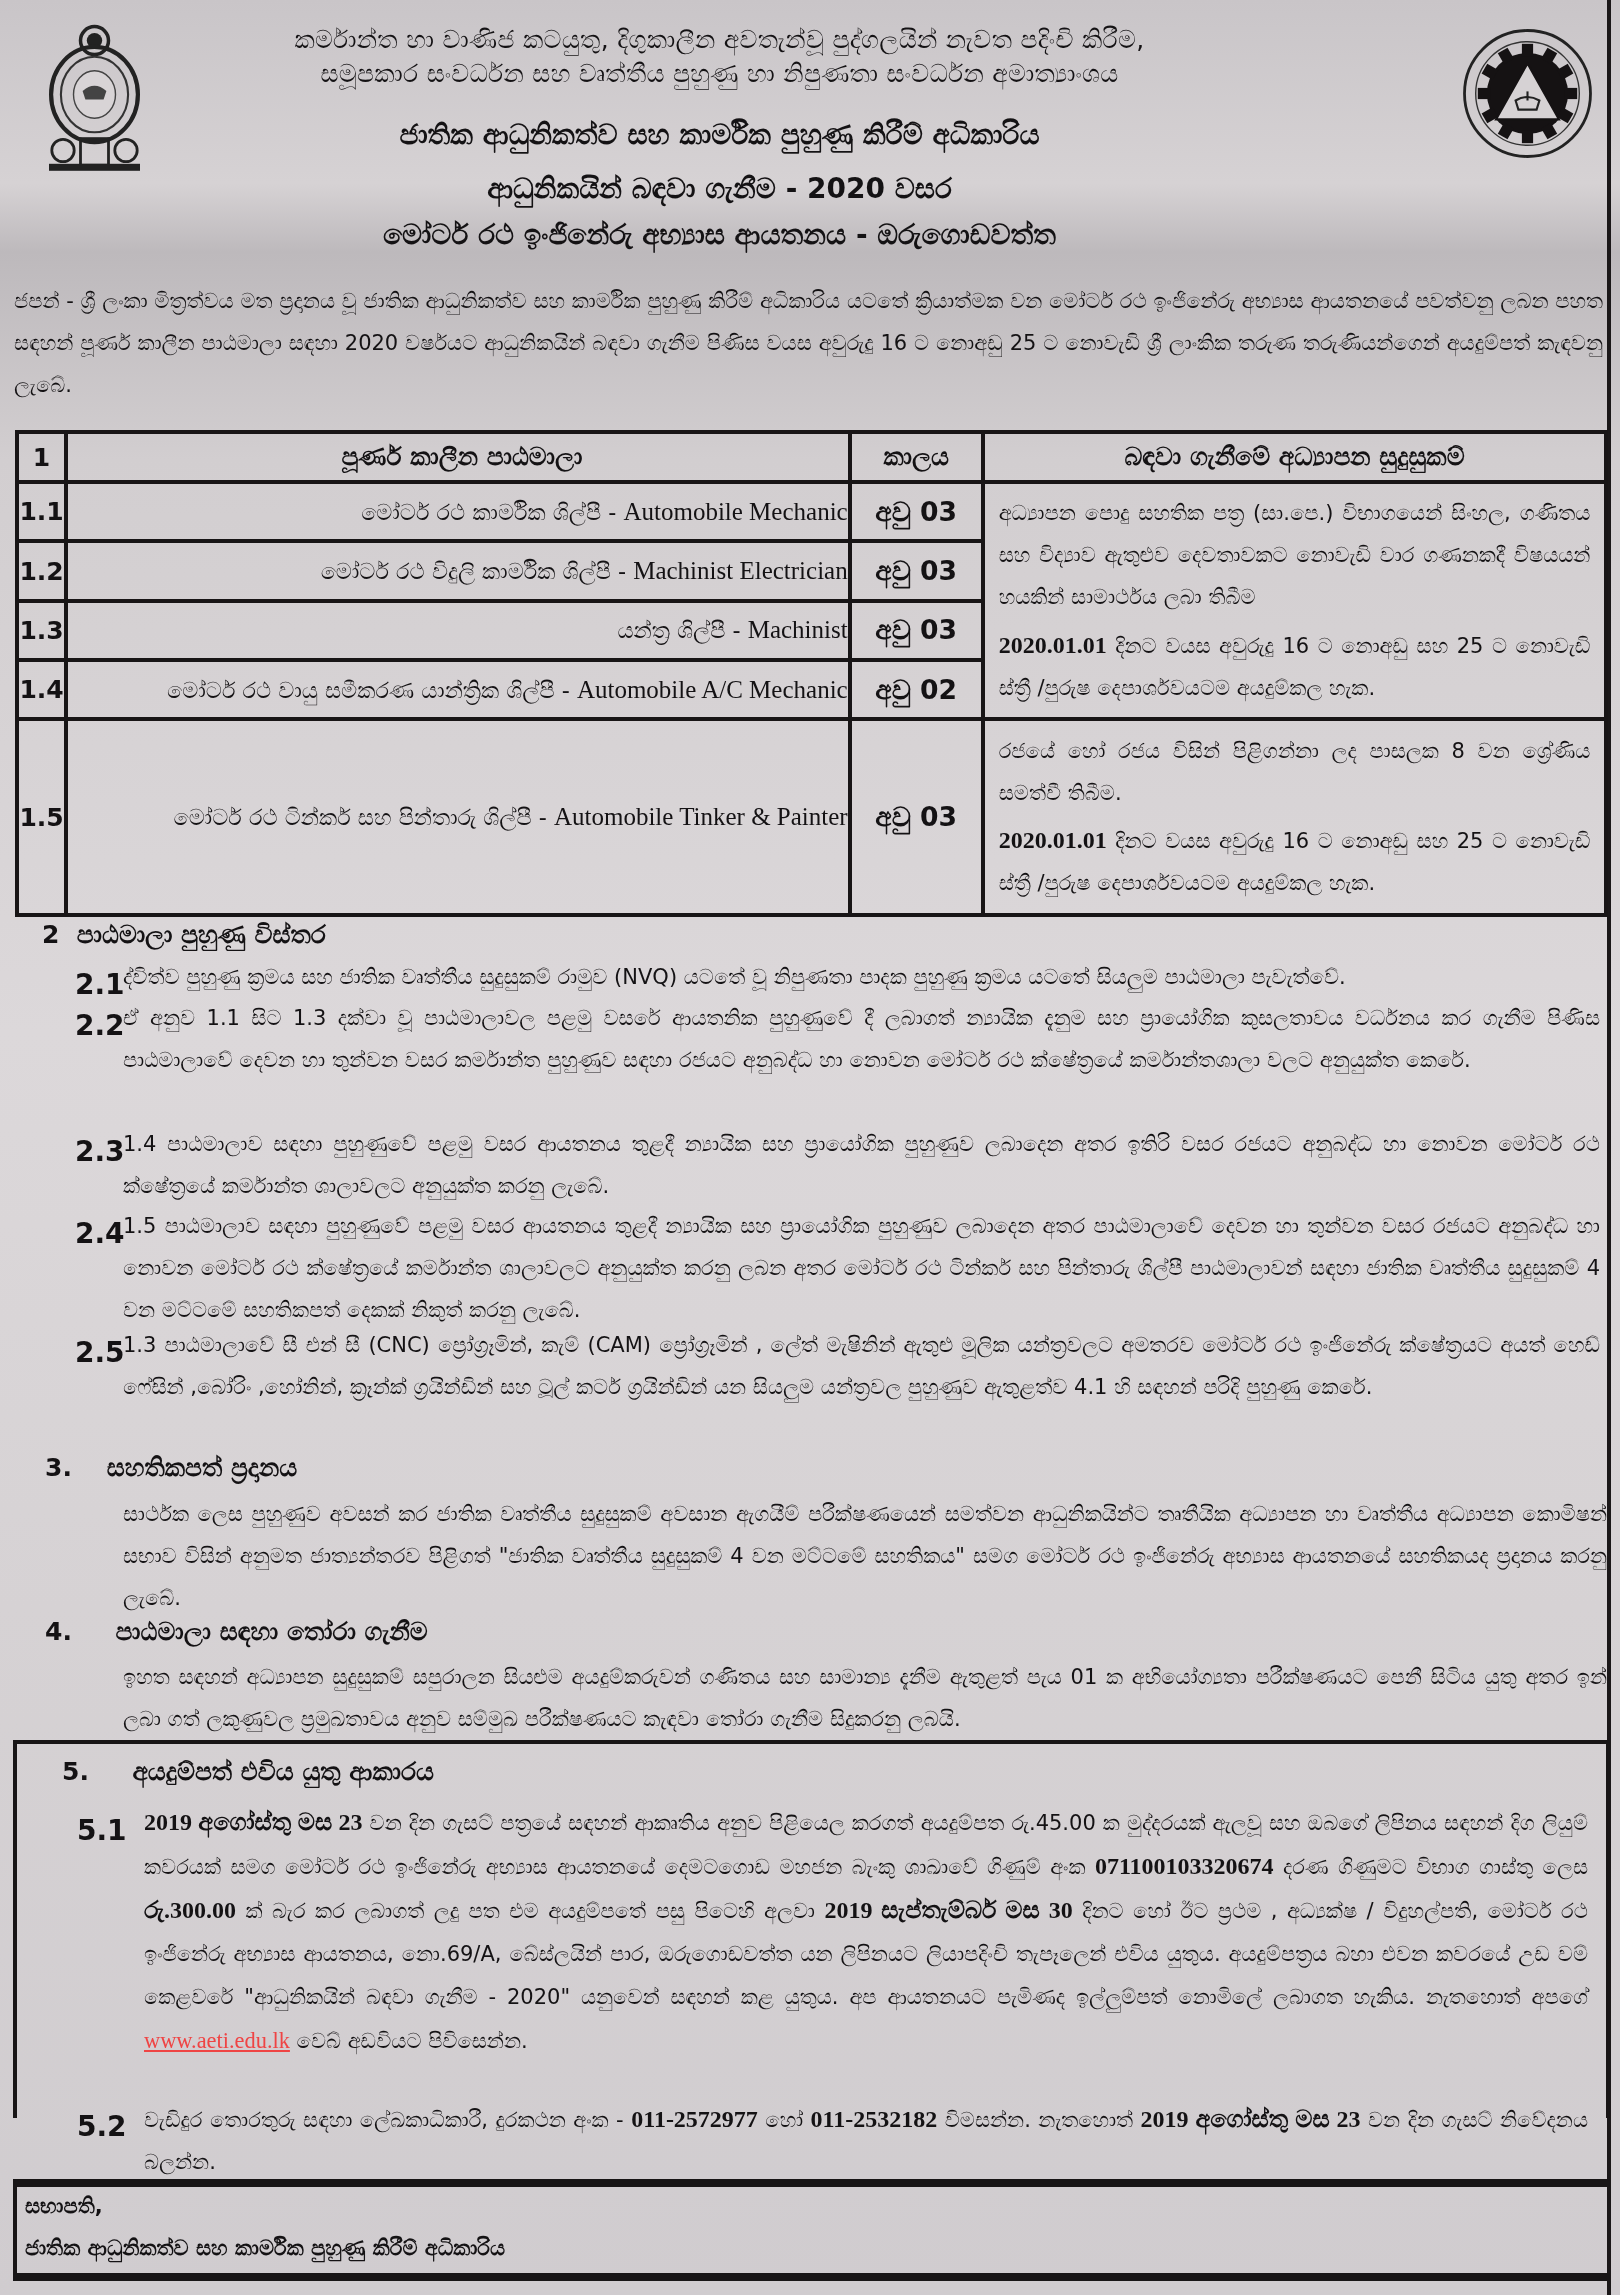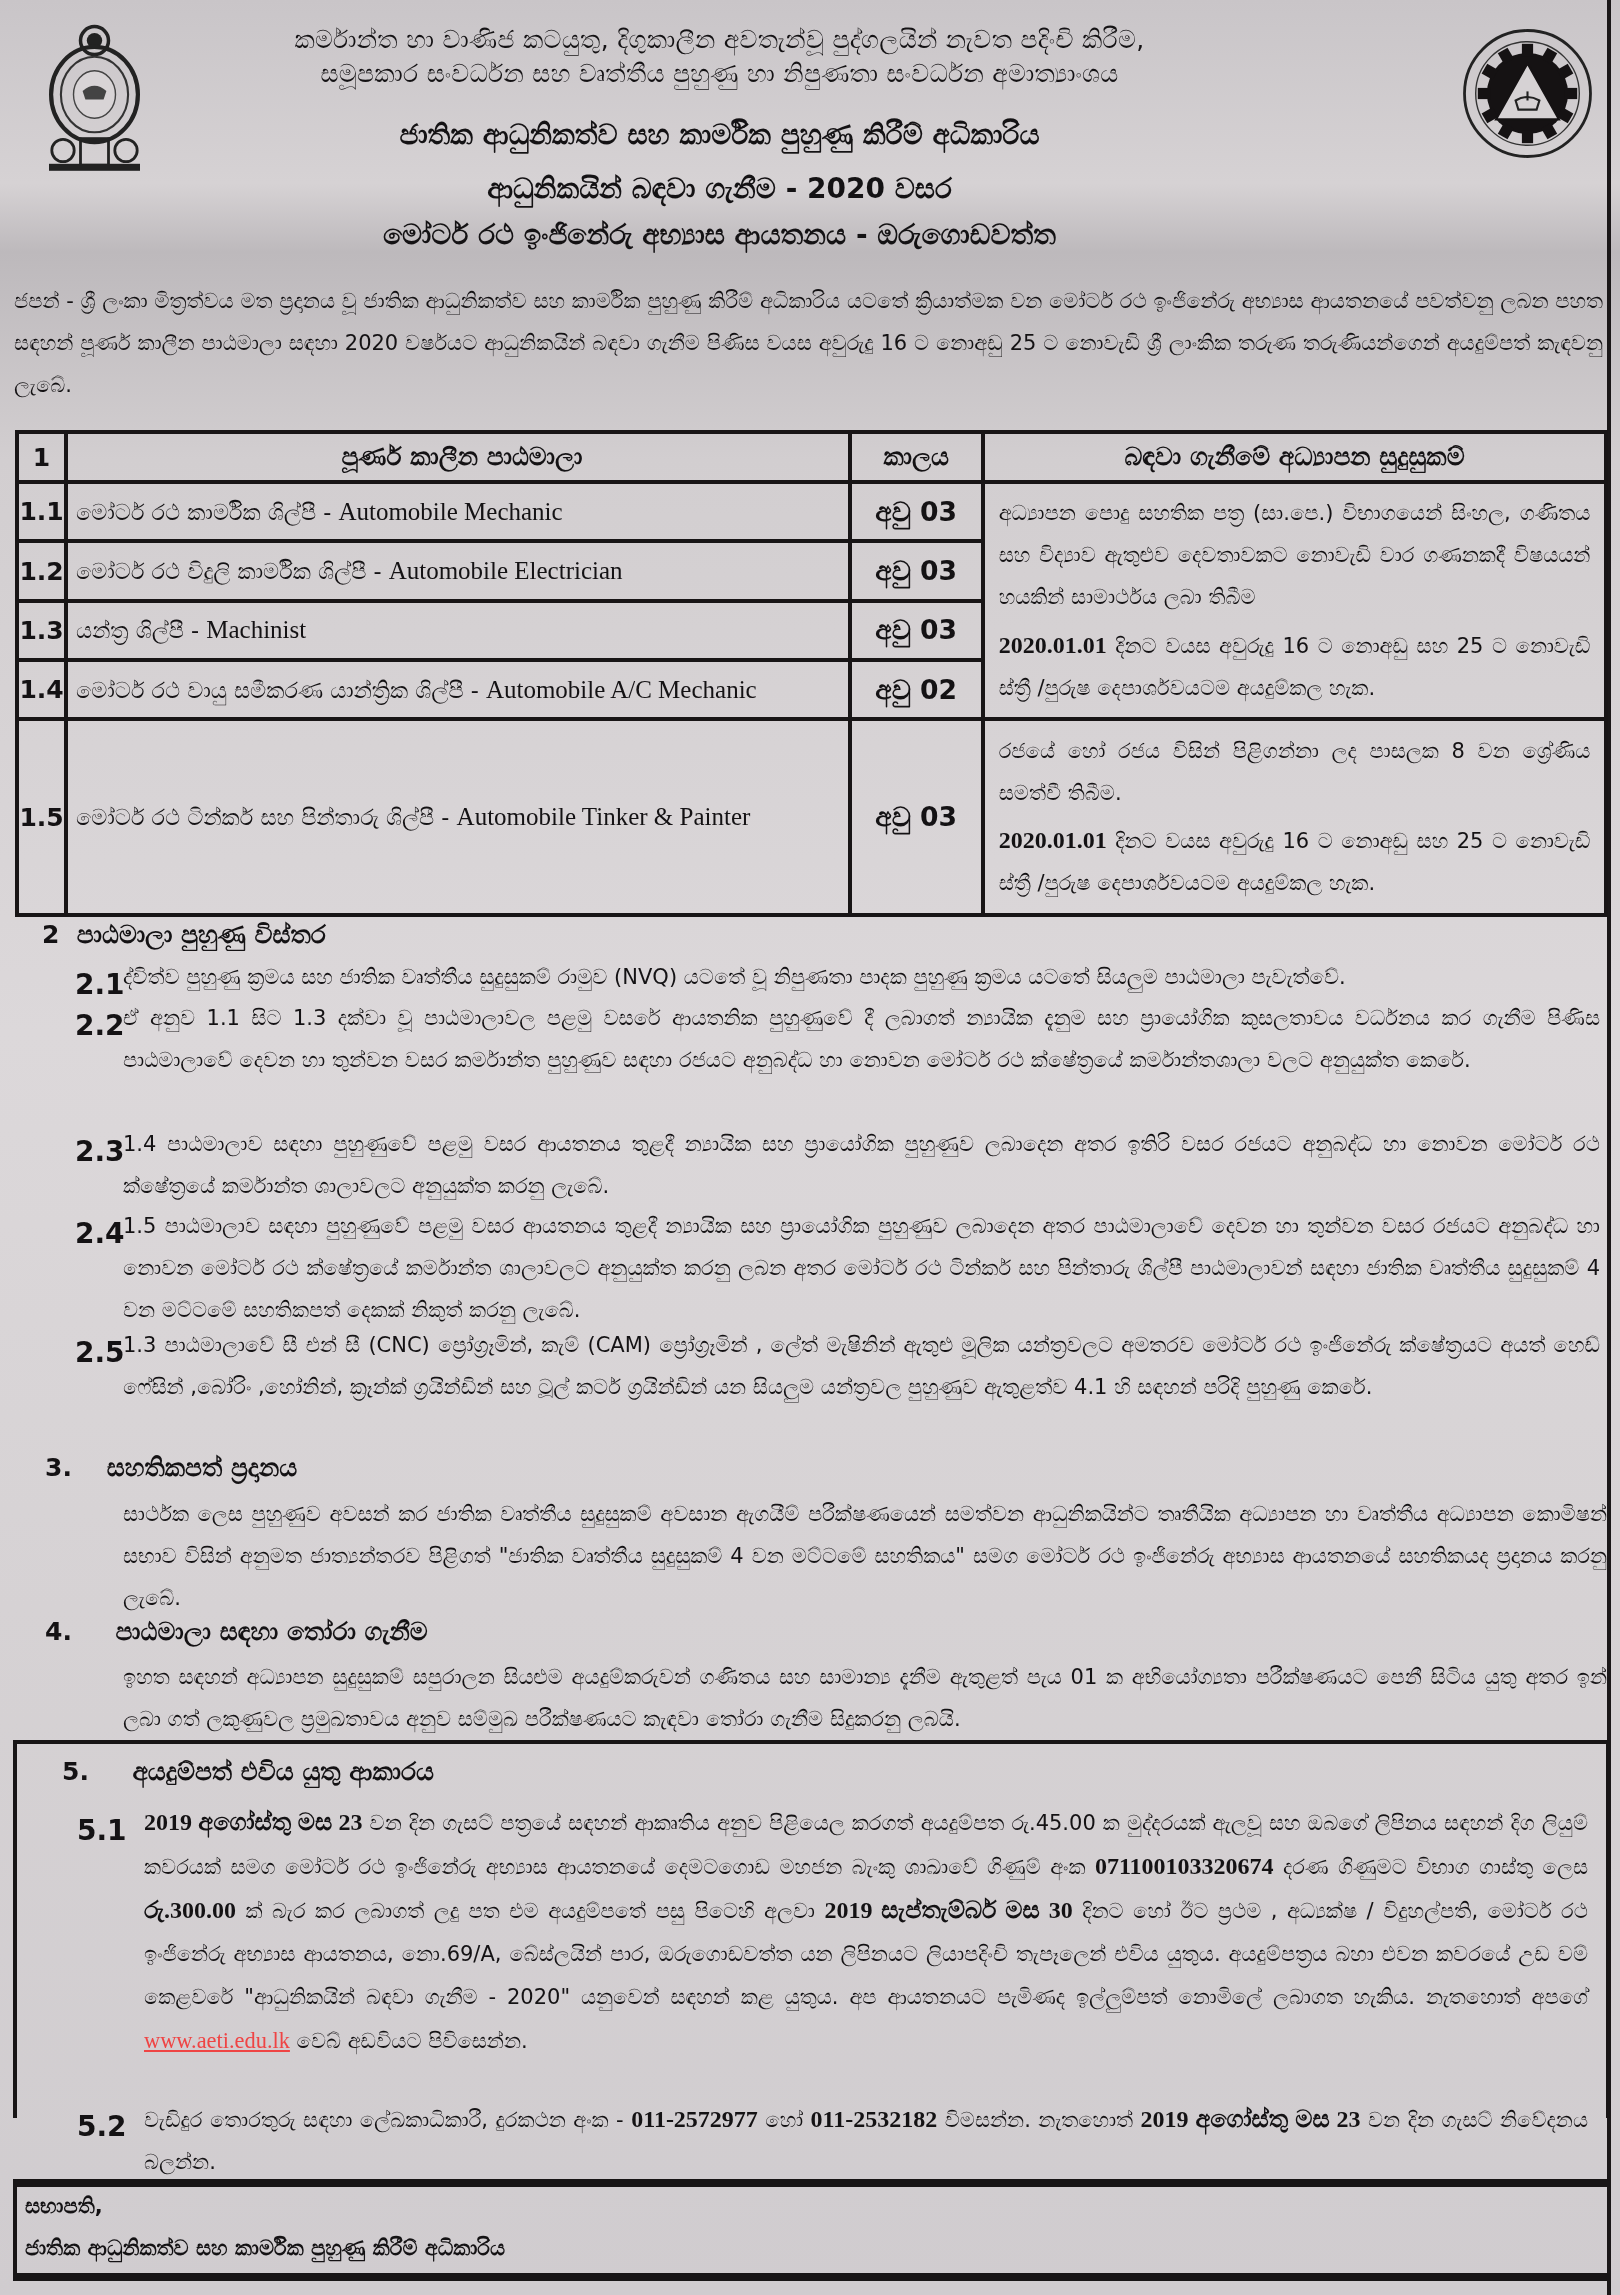--- a/index.html
+++ b/index.html
@@ -28,21 +28,21 @@
   .intro { position: absolute; left: 14px; top: 280px; width: 1589px; font-size: 21px; line-height: 42px; text-align: justify; }
 
   
   table.courses {
     position: absolute; left: 15.4px; top: 430px; width: 1593px;
     border-collapse: collapse; font-size: 22.4px;
   }
   table.courses td, table.courses th { border: 4.2px solid #181516; vertical-align: middle; }
   table.courses th { font-weight: bold; height: 50px; font-size: 25px; }
   .c-num { width: 46px; text-align: center; font-weight: bold; font-size: 25px; }
-  .c-name { width: 784px; padding-left: 8.4px; }
+  .c-name { width: 784px; padding-left: 8.4px; text-align: right; }
   .c-dur { width: 133px; text-align: center; font-weight: bold; font-size: 26.6px; }
   .c-qual { padding: 8.4px 14px 8.4px 14px; font-size: 21px; line-height: 42px; text-align: justify; }
   .en { font-family: "Liberation Serif", serif; font-size: 25px; }
   tr.r-short td.c-num, tr.r-short td.c-name, tr.r-short td.c-dur { height: 57px; }
   tr.r-tall td { height: 183px; }
   .qual-block + .qual-block { margin-top: 5.6px; }
 
   
   .sec-title { position: absolute; font-weight: bold; font-size: 25px; }
   .para { position: absolute; font-size: 21px; line-height: 42px; text-align: justify; }
@@ -124,21 +124,21 @@
       <td class="c-num">1.1</td>
       <td class="c-name"><span>මෝටර් රථ කාර්මික ශිල්පී</span><span> - </span><span class="en">Automobile Mechanic</span></td>
       <td class="c-dur">අවු 03</td>
       <td class="c-qual" rowspan="4">
         <div class="qual-block">අධ්‍යාපන පොදු සහතික පත්‍ර (සා.පෙ.) විභාගයෙන් සිංහල, ගණිතය සහ විද්‍යාව ඇතුළුව දෙවතාවකට නොවැඩි වාර ගණනකදී විෂයයන් හයකින් සාමාර්ථය ලබා තිබීම</div>
         <div class="qual-block"><span class="num-bold">2020.01.01</span><span> දිනට වයස අවුරුදු 16 ට නොඅඩු සහ 25 ට නොවැඩි ස්ත්‍රී /පුරුෂ දෙපාර්ශවයටම අයදුම්කල හැක.</span></div>
       </td>
     </tr>
     <tr class="r-short">
       <td class="c-num">1.2</td>
-      <td class="c-name"><span>මෝටර් රථ විදුලි කාර්මික ශිල්පී</span><span> - </span><span class="en">Automobile Electrician</span></td>
+      <td class="c-name"><span>මෝටර් රථ විදුලි කාර්මික ශිල්පී</span><span> - </span><span class="en">Machinist Electrician</span></td>
       <td class="c-dur">අවු 03</td>
     </tr>
     <tr class="r-short">
       <td class="c-num">1.3</td>
       <td class="c-name"><span>යන්ත්‍ර ශිල්පී</span><span> - </span><span class="en">Machinist</span></td>
       <td class="c-dur">අවු 03</td>
     </tr>
     <tr class="r-short">
       <td class="c-num">1.4</td>
       <td class="c-name"><span>මෝටර් රථ වායු සමීකරණ යාන්ත්‍රික ශිල්පී</span><span> - </span><span class="en">Automobile A/C Mechanic</span></td>

